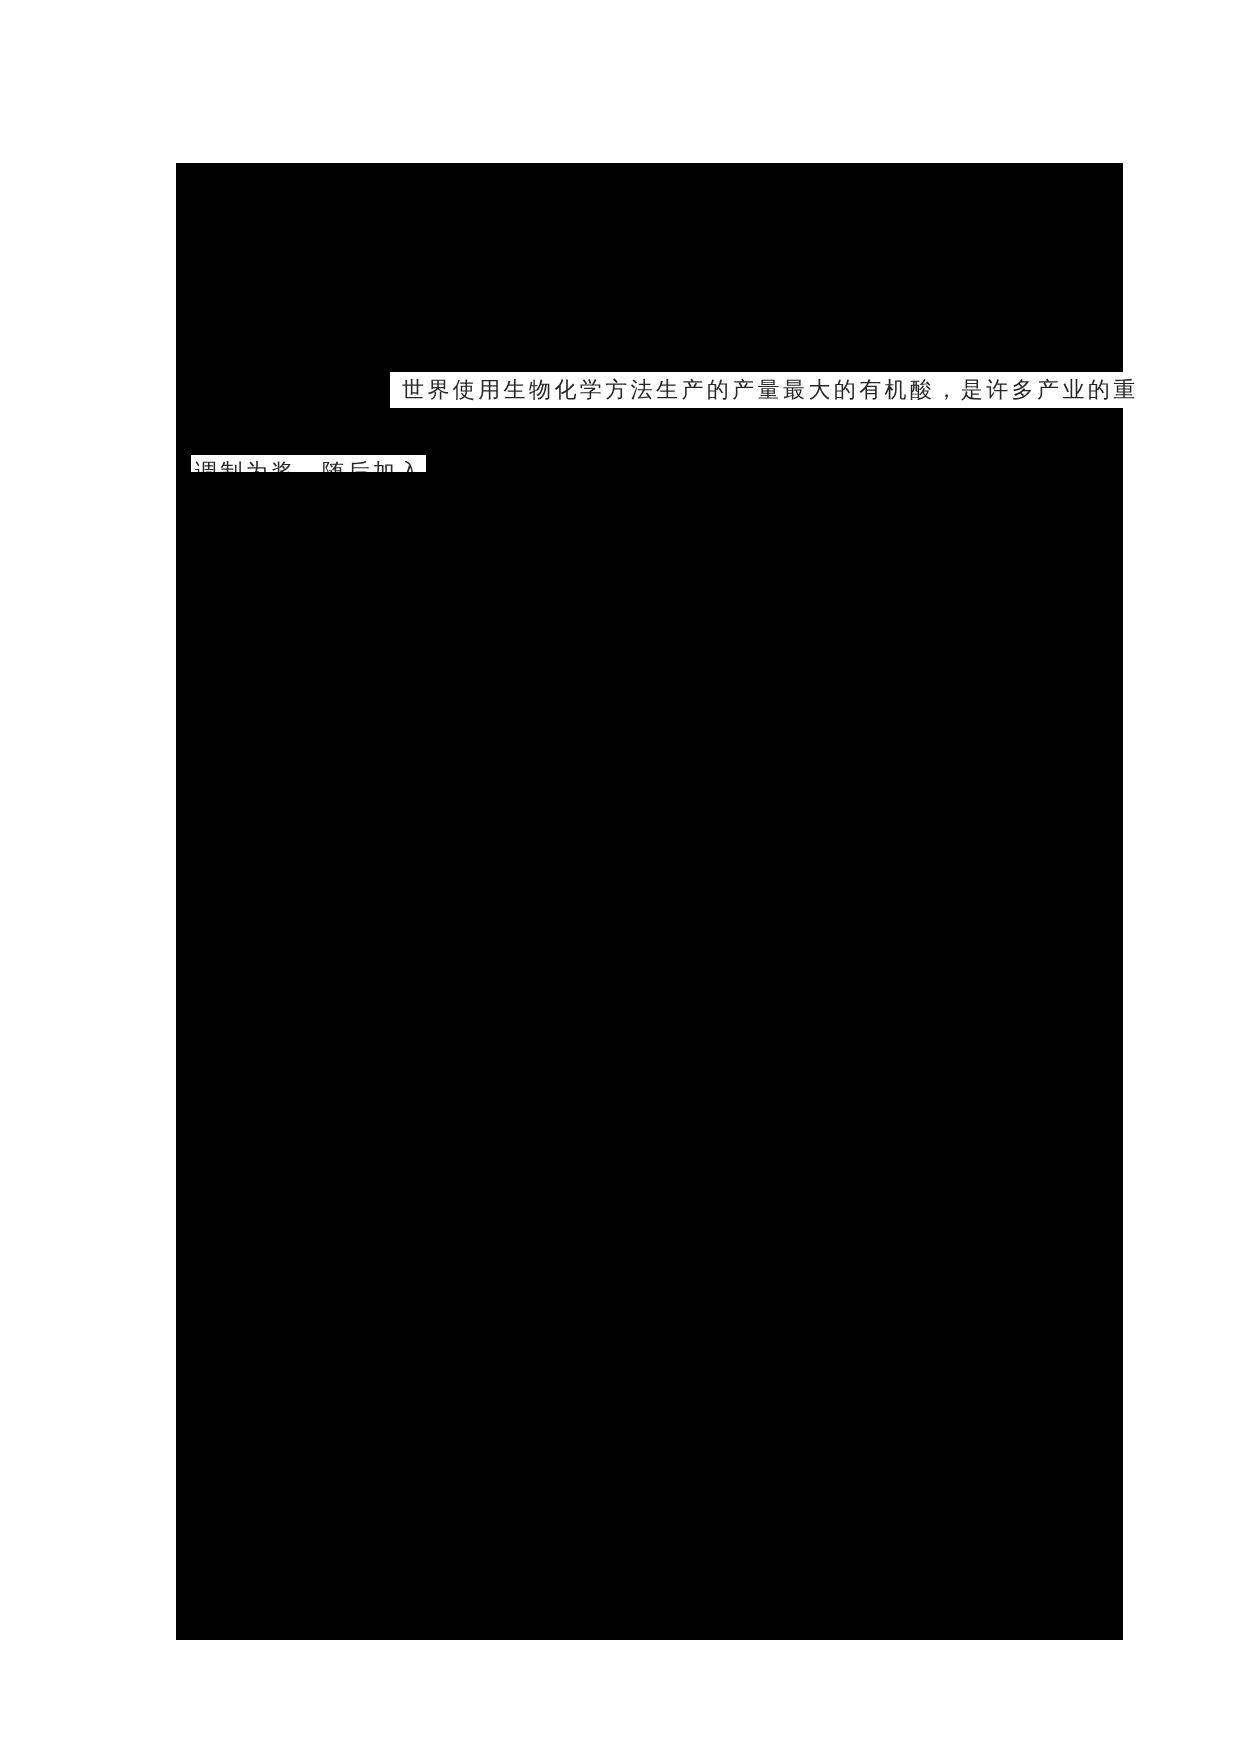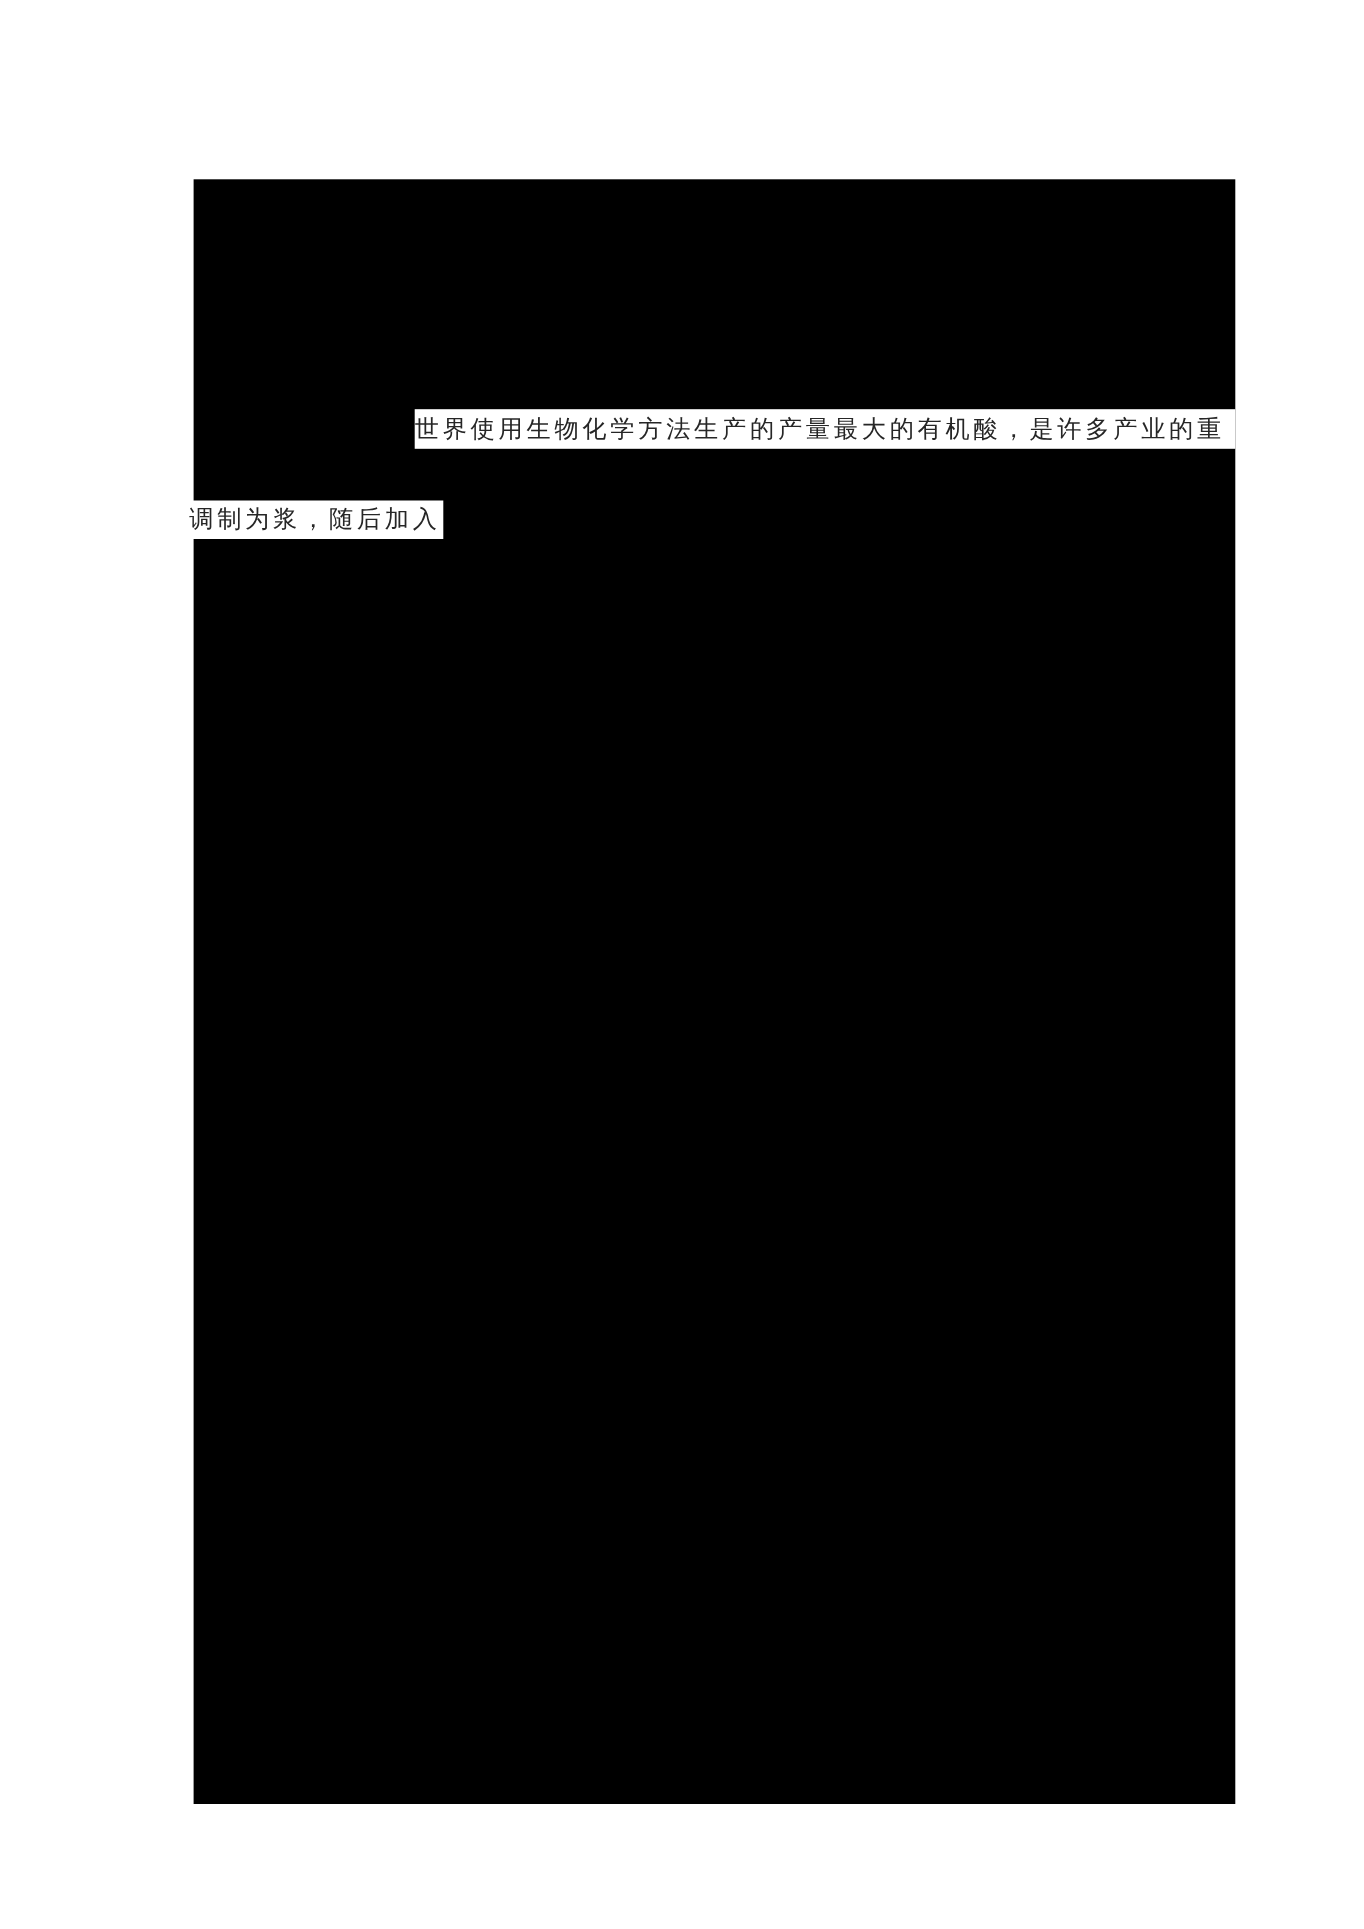--- a/index.html
+++ b/index.html
@@ -33,40 +33,40 @@
   .text-strip {
     position: absolute;
     background: var(--strip-bg);
     color: var(--text-color);
     font-size: 22px;
     white-space: nowrap;
     overflow: hidden;
     letter-spacing: 3.4px;
   }
   .strip-1 {
-    left: 377px;
+    left: 390px;
     top: 372px;
     width: 746px;
     height: 36px;
     line-height: 36px;
-    padding-left: 0;
+    padding-left: 12px;
   }
   .strip-2 {
     left: 176px;
     top: 417px;
     width: 947px;
     height: 31px;
     line-height: 31px;
     padding-left: 4px;
   }
   .strip-3 {
-    left: 168px;
+    left: 191px;
     top: 455px;
     width: 235px;
-    height: 35px;
+    height: 17px;
     line-height: 33px;
     padding-left: 4px;
   }
 </style>
 </head>
 <body>
 
 <div class="page">
   <div class="redaction"></div>
   <div class="text-strip strip-1">世界使用生物化学方法生产的产量最大的有机酸，是许多产业的重</div>

